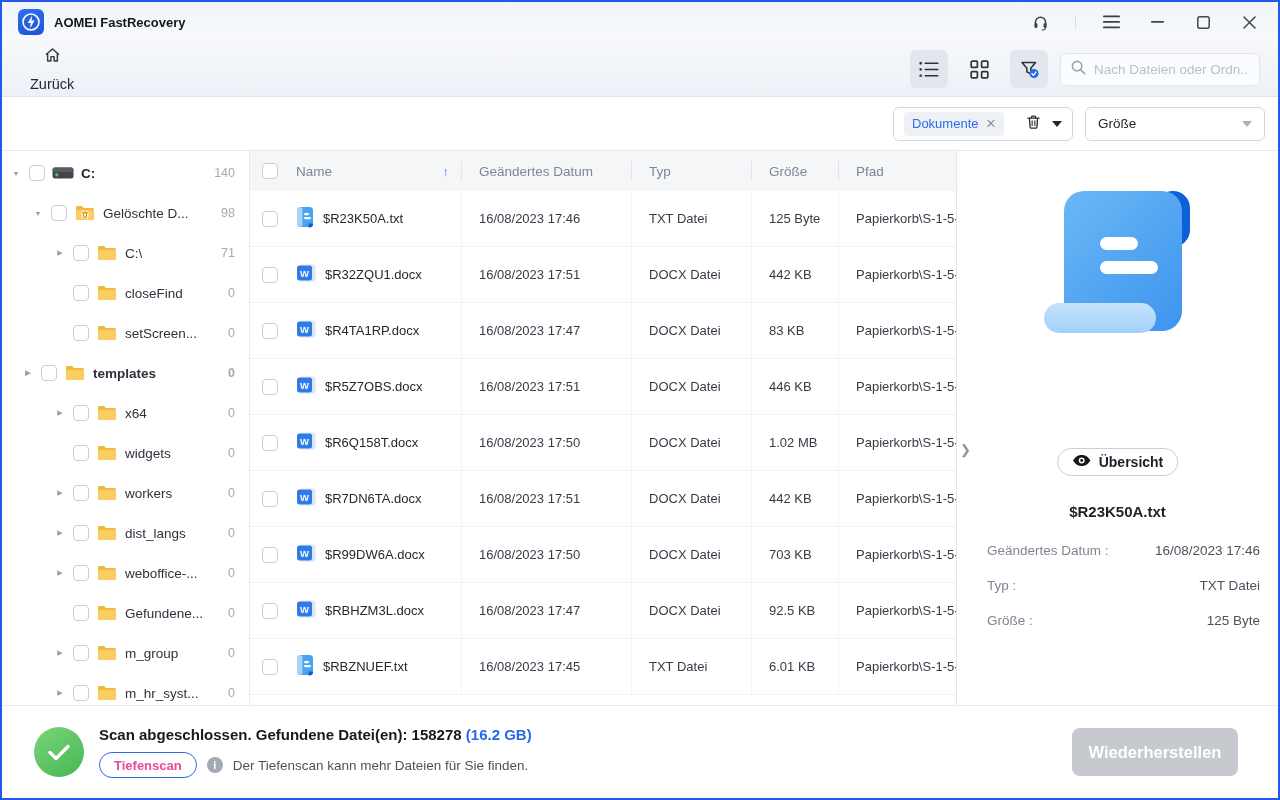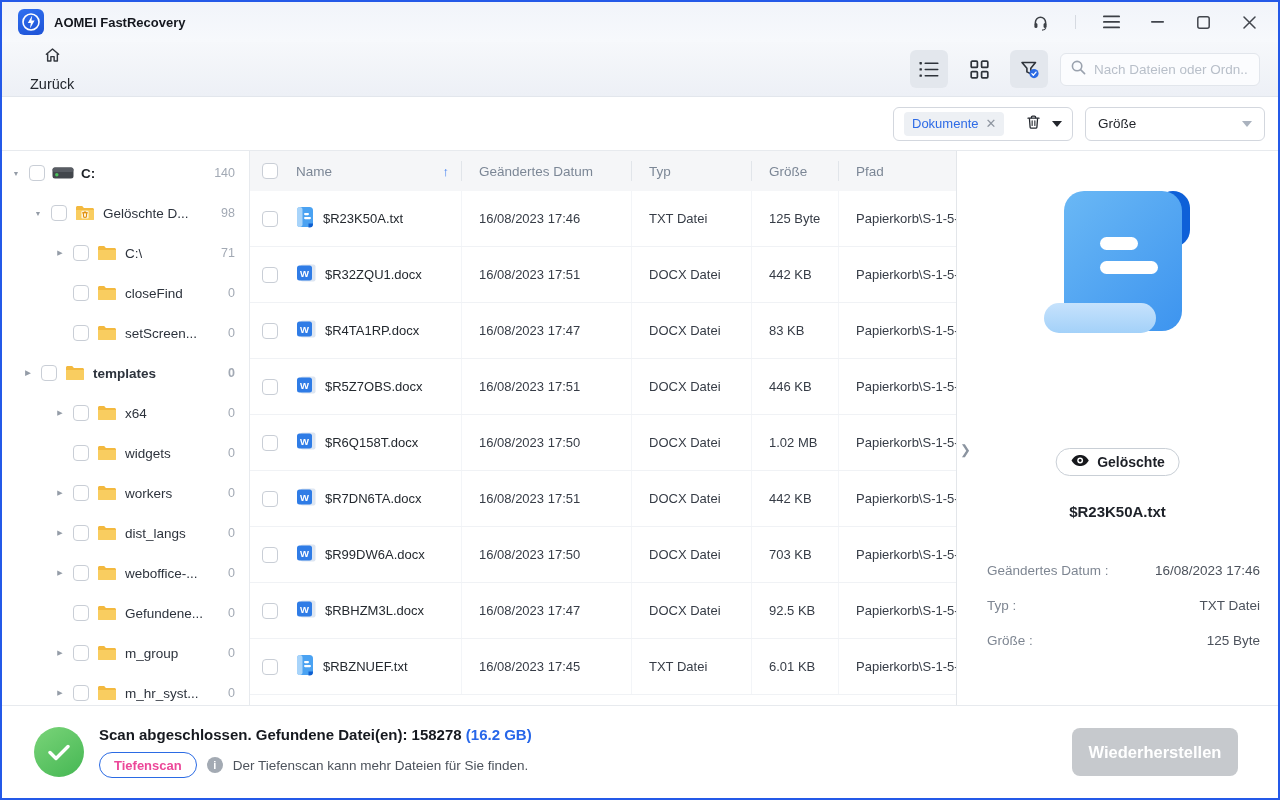--- a/index.html
+++ b/index.html
@@ -66,21 +66,21 @@
   .collapse-chevron { position:absolute; left:3px; top:291px; color:#8b94a0; font-size:13px; }
   .bigicon { position:absolute; left:87px; top:40px; width:150px; height:150px; }
   .bi-fold { position:absolute; left:112px; top:0; width:34px; height:56px; background:#0e60d8; border-radius:17px; }
   .bi-body { position:absolute; left:20px; top:0; width:118px; height:140px; background:linear-gradient(135deg,#6ab8f5,#3d94ef); border-radius:20px; }
   .bi-roll { position:absolute; left:0; top:112px; width:112px; height:30px; background:linear-gradient(180deg,#c6e2fc,#a3d1f9); border-radius:15px; }
   .bi-bar1 { position:absolute; left:56px; top:46px; width:38px; height:13px; background:#fff; border-radius:6.5px; }
   .bi-bar2 { position:absolute; left:56px; top:70px; width:58px; height:13px; background:#fff; border-radius:6.5px; }
   .overview-btn { position:absolute; left:50%; transform:translateX(-50%); top:297px; height:28px; background:#fff; border:1px solid #c9cfd6; border-radius:14px; display:flex; align-items:center; gap:8px; padding:0 14px; font-size:14px; font-weight:bold; color:#1c1f26; font-family:"Liberation Sans", sans-serif; }
   .fname { position:absolute; top:352px; width:100%; text-align:center; font-size:15px; font-weight:bold; color:#1d2128; }
   .details { position:absolute; top:392px; left:30px; right:18px; }
-  .drow { display:flex; justify-content:space-between; height:35px; align-items:flex-end; }
+  .drow { display:flex; justify-content:space-between; height:35px; align-items:flex-start; }
   .dlabel { font-size:13.5px; color:#7e8692; }
   .dvalue { font-size:13.5px; color:#4c525c; }
 
   
   .footer { height:93px; flex:0 0 93px; border-top:1px solid #e7eaee; display:flex; align-items:center; padding:0 40px 0 32px; background:#fff; }
   .okcircle { width:50px; height:50px; border-radius:50%; background:linear-gradient(145deg,#7ad479,#45b753); display:flex; align-items:center; justify-content:center; flex:0 0 50px; }
   .status { margin-left:15px; }
   .status-line1 { font-size:15px; font-weight:bold; color:#16191f; }
   .status-size { color:#2767e9; }
   .status-line2 { margin-top:9px; display:flex; align-items:center; gap:10px; }
@@ -588,21 +588,21 @@
         <div class="bi-bar2"></div>
       </div>
       <button class="overview-btn">
         <span>
           <svg width="19" height="13" viewBox="0 0 22 14">
               <path d="M1 7 C4 1.8 7.8 0.5 11 0.5 C14.2 0.5 18 1.8 21 7 C18 12.2 14.2 13.5 11 13.5 C7.8 13.5 4 12.2 1 7 Z" fill="#16181c"></path>
               <circle cx="11" cy="7" r="3.4" fill="#fff"></circle>
               <circle cx="11" cy="7" r="1.7" fill="#16181c"></circle>
             </svg>
         </span>
-        <span>Gelöschte</span>
+        <span>Übersicht</span>
       </button>
       <div class="fname">$R23K50A.txt</div>
       <div class="details" id="details">
           <div class="drow">
     <span class="dlabel">Geändertes Datum :</span>
     <span class="dvalue">16/08/2023 17:46</span>
   </div>
           <div class="drow">
     <span class="dlabel">Typ :</span>
     <span class="dvalue">TXT Datei</span>

